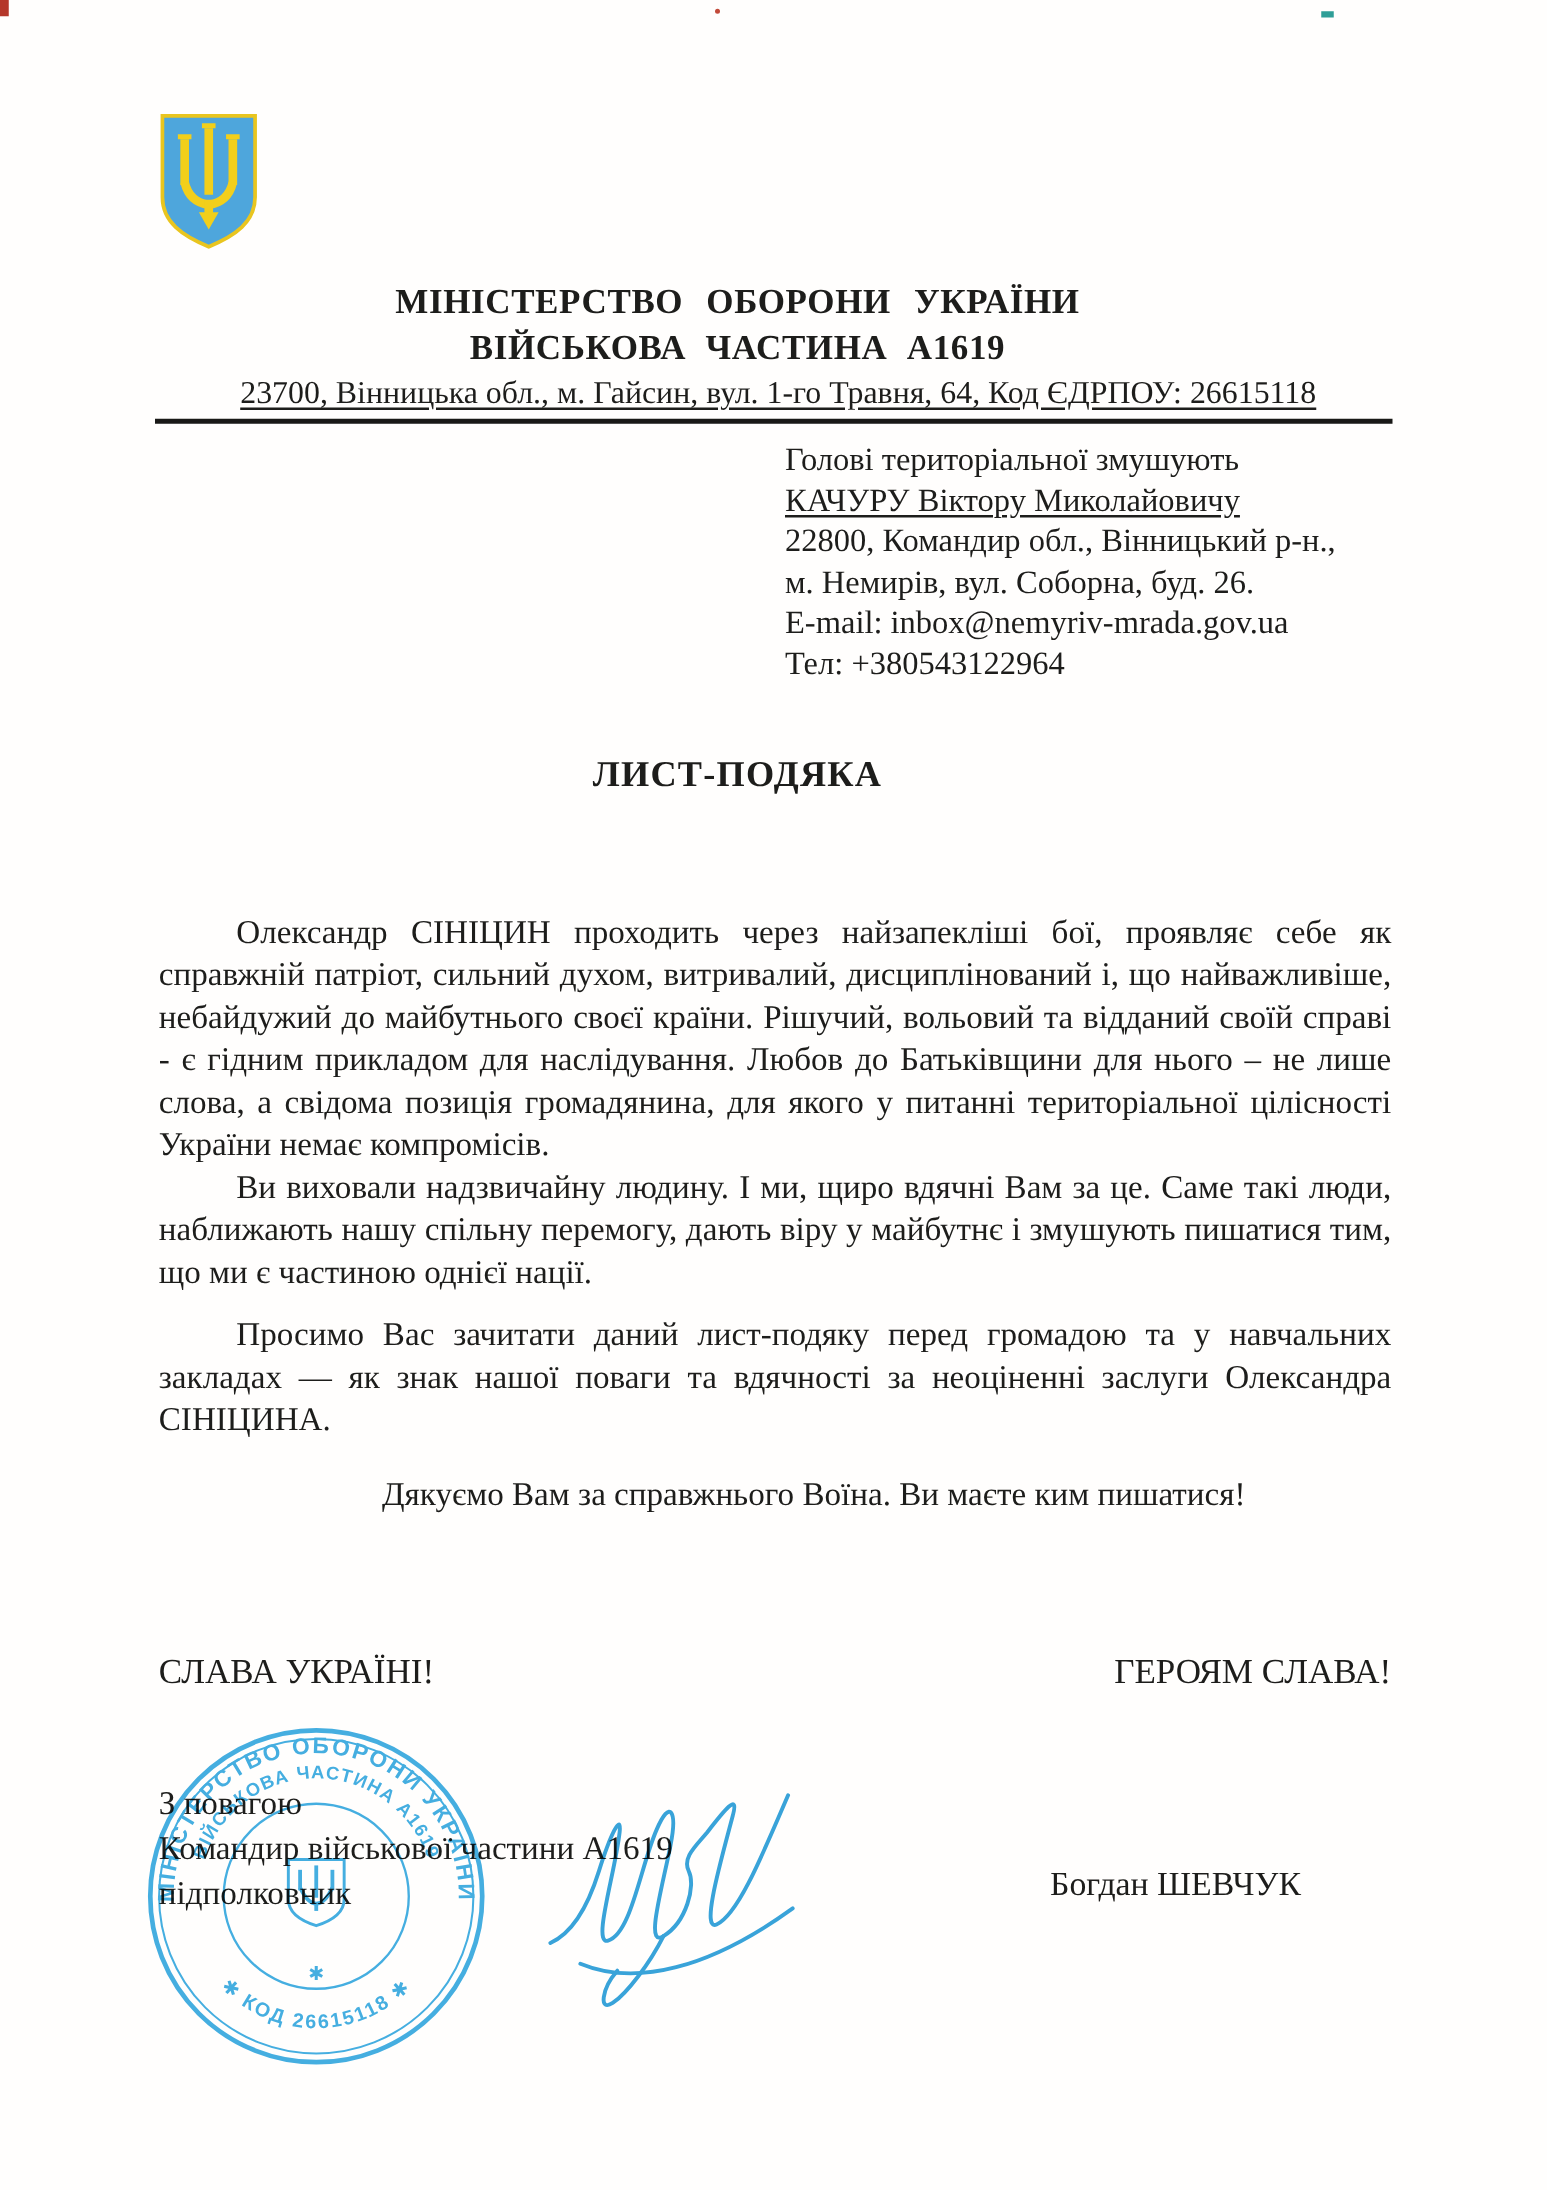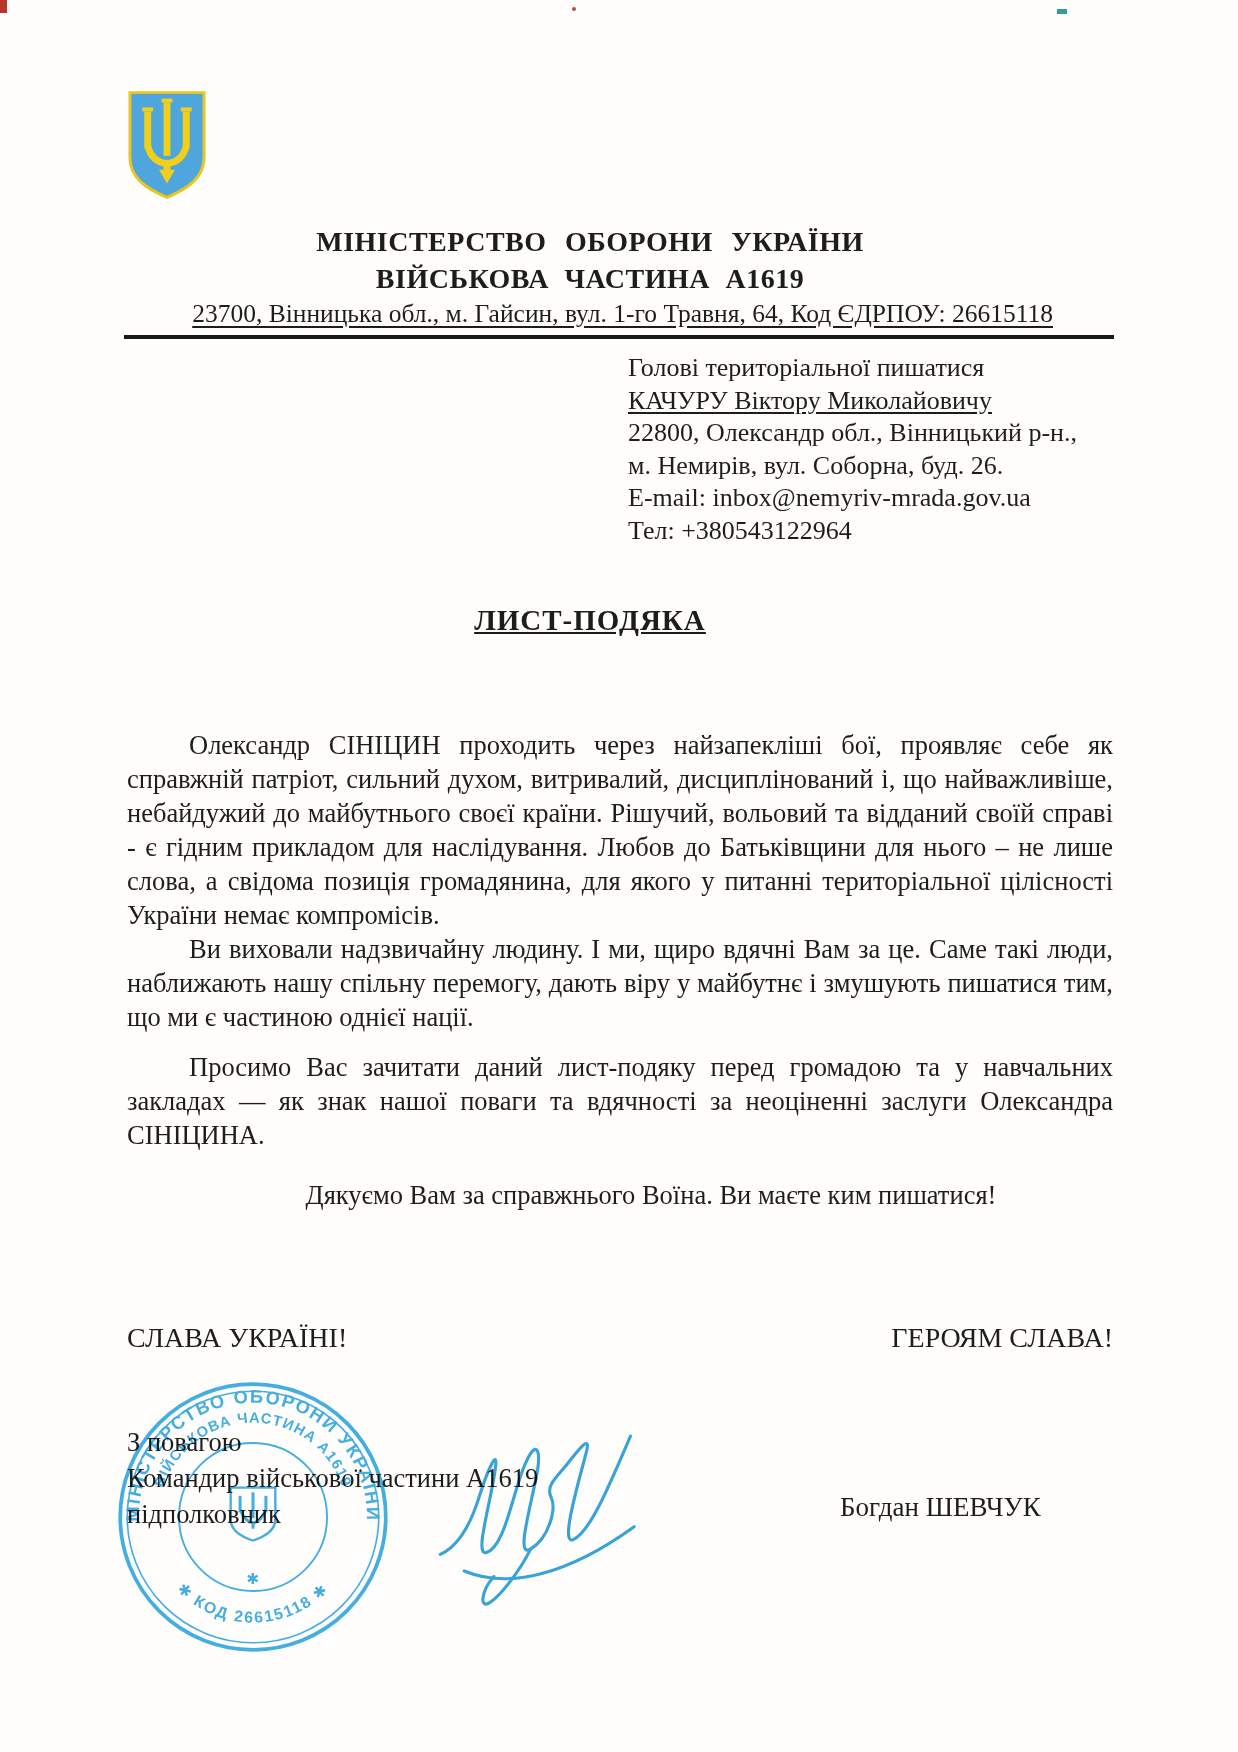--- a/index.html
+++ b/index.html
@@ -18,21 +18,21 @@
     font-size:25.5px; }
   .hdr-address span { text-decoration:underline; text-underline-offset:4px; }
   .hdr-rule { position:absolute; top:335px; left:124px; width:990px; height:4px; background:#191917; }
 
   
   .recipient { position:absolute; top:352px; left:628px; font-size:26px; line-height:32.5px; }
   .recipient .u { text-decoration:underline; text-underline-offset:3px; }
 
   
   .title { position:absolute; top:604px; left:127px; width:926px; text-align:center;
-    font-weight:bold; font-size:29px; letter-spacing:1px;text-decoration:underline; }
+    font-weight:bold; font-size:29px; letter-spacing:1px; }
   .greeting { position:absolute; top:672px; left:190px; font-size:26.5px; }
   .bodytext { position:absolute; top:728px; left:127px; width:986px;
     font-size:26.5px; line-height:34px; text-align:justify; }
   .bodytext p { margin:0; text-indent:62px; }
   .bodytext p.gap   { margin-top:16px; }
   .bodytext p.gaplg { margin-top:26px; text-align:center; }
 
   .closing { position:absolute; top:1322px; left:127px; width:986px;
     display:flex; justify-content:space-between; font-size:28px; }
 
@@ -79,23 +79,23 @@
   </svg>
 
   <div class="hdr-ministry">МІНІСТЕРСТВО ОБОРОНИ УКРАЇНИ</div>
   <div class="hdr-unit">ВІЙСЬКОВА ЧАСТИНА А1619</div>
   <div class="hdr-address">
     <span>23700, Вінницька обл., м. Гайсин, вул. 1-го Травня, 64, Код ЄДРПОУ: 26615118</span>
   </div>
   <div class="hdr-rule"></div>
 
   <div class="recipient">
-    <div>Голові територіальної пишатися</div>
+    <div>Голові територіальної змушують</div>
     <div class="u">КАЧУРУ Віктору Миколайовичу</div>
-    <div>22800, Олександр обл., Вінницький р-н.,</div>
+    <div>22800, Командир обл., Вінницький р-н.,</div>
     <div>м. Немирів, вул. Соборна, буд. 26.</div>
     <div>E-mail: inbox@nemyriv-mrada.gov.ua</div>
     <div>Тел: +380543122964</div>
   </div>
 
   <div class="title">ЛИСТ-ПОДЯКА</div>
 
   <div class="bodytext">
     <p>Олександр СІНІЦИН проходить через найзапекліші бої, проявляє себе як справжній патріот, сильний духом, витривалий, дисциплінований і, що найважливіше, небайдужий до майбутнього своєї країни. Рішучий, вольовий та відданий своїй справі - є гідним прикладом для наслідування. Любов до Батьківщини для нього – не лише слова, а свідома позиція громадянина, для якого у питанні територіальної цілісності України немає компромісів.</p>
     <p>Ви виховали надзвичайну людину. І ми, щиро вдячні Вам за це. Саме такі люди, наближають нашу спільну перемогу, дають віру у майбутнє і змушують пишатися тим, що ми є частиною однієї нації.</p>

